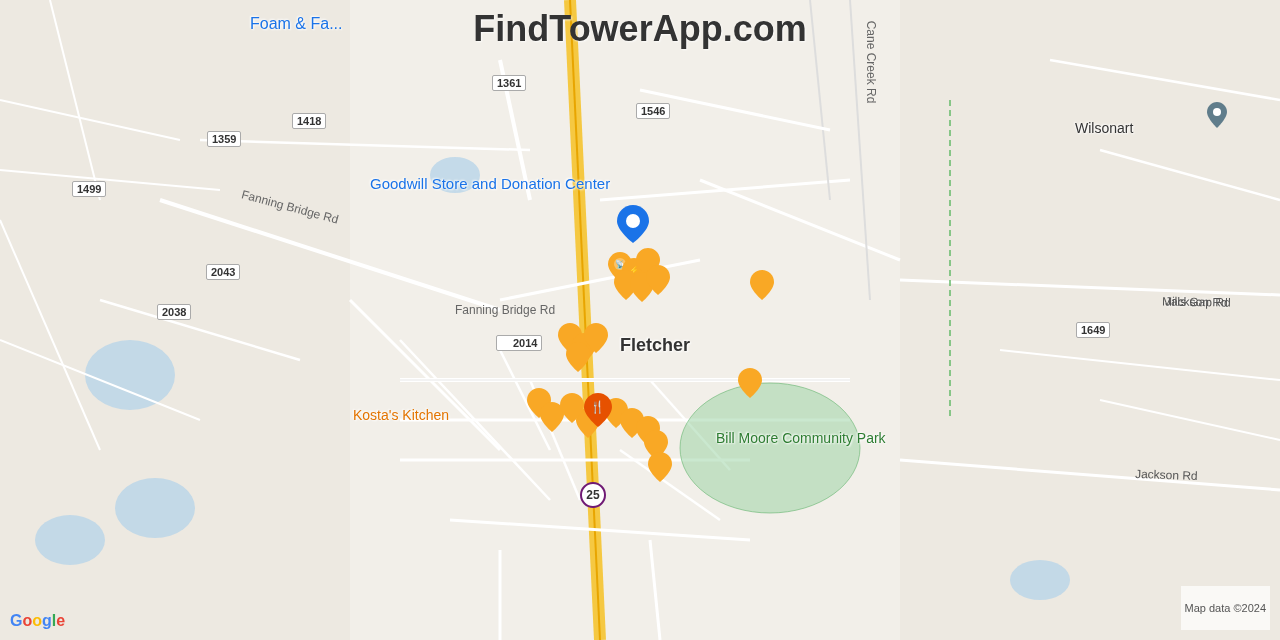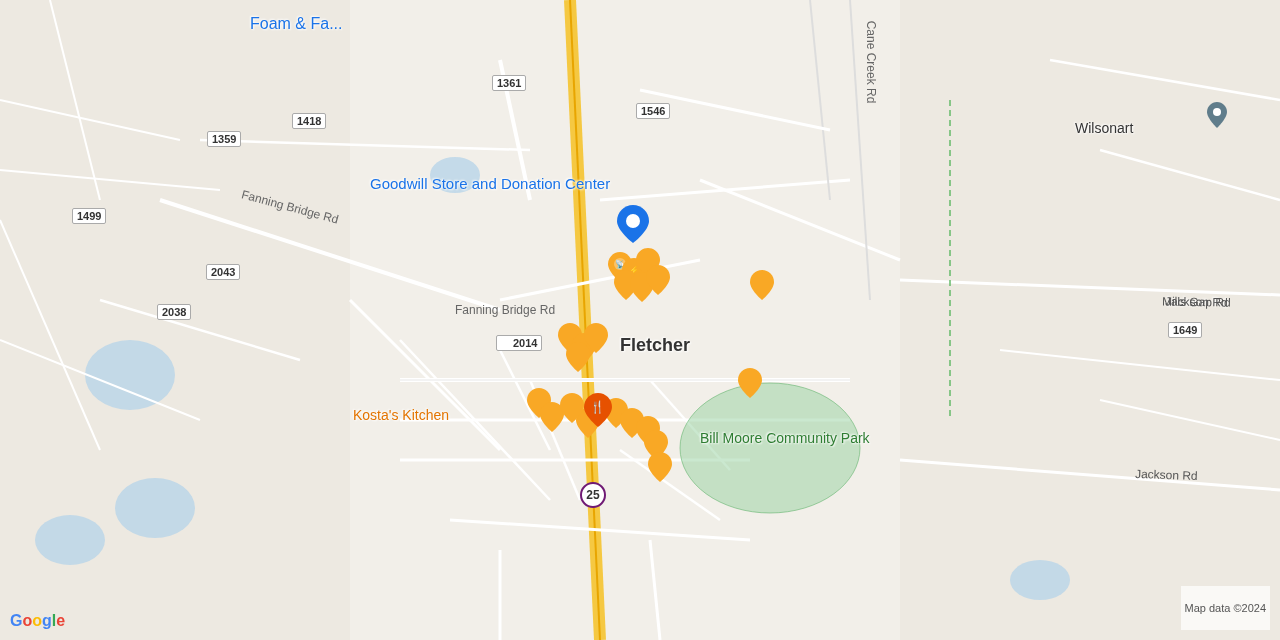--- a/index.html
+++ b/index.html
@@ -184,37 +184,38 @@
     <line x1="500" y1="350" x2="550" y2="450" stroke="white" stroke-width="2.5"></line>
     <line x1="530" y1="380" x2="580" y2="500" stroke="white" stroke-width="2.5"></line>
     <line x1="620" y1="450" x2="720" y2="520" stroke="white" stroke-width="2.5"></line>
     <line x1="650" y1="380" x2="730" y2="470" stroke="white" stroke-width="2.5"></line>
 
     <ellipse cx="770" cy="448" rx="90" ry="65" fill="rgba(150,210,160,0.5)" stroke="rgba(100,180,110,0.6)" stroke-width="1"></ellipse>
 
     <line x1="400" y1="380" x2="850" y2="380" stroke="#ccc" stroke-width="0.5"></line>
   </svg>
 
+  <div class="app-title">FindTowerApp.com</div>
 
   <div class="place-label blue" style="left: 370px; top: 175px;">
     <div style="font-size:15px; font-weight:500; color:#1a73e8;">Goodwill Store and Donation Center</div>
   </div>
 
   <div class="map-pin-blue" style="left: 617px; top: 205px;">
     <svg width="32" height="38" viewBox="0 0 32 38">
       <path d="M16 0 C7.2 0 0 7.2 0 16 C0 26 16 38 16 38 C16 38 32 26 32 16 C32 7.2 24.8 0 16 0Z" fill="#1a73e8"></path>
       <circle cx="16" cy="16" r="7" fill="white"></circle>
     </svg>
   </div>
 
   <div class="place-label dark" style="left: 620px; top: 335px;">Fletcher</div>
 
   <div class="place-label orange" style="left: 353px; top: 407px;">Kosta's Kitchen</div>
 
-  <div class="place-label green" style="left: 700px; top: 430px; width: 87px;">
+  <div class="place-label green" style="left: 716px; top: 430px; width: 87px;">
     <span style="color:#2e7d32; font-size:14px; font-weight:500; text-align:center; display:block;">Bill Moore Community Park</span>
   </div>
 
   <div class="place-label" style="left: 1075px; top: 120px; color:#333; font-size:14px;">Wilsonart</div>
 
   <div class="map-pin-gray" style="left: 1207px; top: 102px;">
     <svg width="20" height="26" viewBox="0 0 20 26">
       <path d="M10 0 C4.5 0 0 4.5 0 10 C0 16.5 10 26 10 26 C10 26 20 16.5 20 10 C20 4.5 15.5 0 10 0Z" fill="#607d8b"></path>
       <circle cx="10" cy="10" r="4" fill="white"></circle>
     </svg>
@@ -226,25 +227,25 @@
   <div style="position:absolute; left:1162px; top:295px; font-size:12px; color:#555; transform:rotate(1deg); z-index:50;">Mills Gap Rd</div>
   <div style="position:absolute; left:1135px; top:468px; font-size:12px; color:#555; transform:rotate(2deg); z-index:50;">Jackson Rd</div>
   <div style="position:absolute; left:240px; top:200px; font-size:12px; color:#666; transform:rotate(15deg); z-index:50;">Fanning Bridge Rd</div>
   <div style="position:absolute; left:455px; top:303px; font-size:12px; color:#666; z-index:50;">Fanning Bridge Rd</div>
   <div style="position:absolute; left:830px; top:55px; font-size:12px; color:#666; transform:rotate(90deg); z-index:50;">Cane Creek Rd</div>
 
   <div class="road-shield" style="left: 492px; top: 75px;">1361</div>
   <div class="road-shield" style="left: 636px; top: 103px;">1546</div>
   <div class="road-shield" style="left: 207px; top: 131px;">1359</div>
   <div class="road-shield" style="left: 292px; top: 113px;">1418</div>
-  <div class="road-shield" style="left: 72px; top: 181px; margin-top: 27px;">1499</div>
+  <div class="road-shield" style="left: 72px; top: 181px;">1499</div>
   <div class="road-shield" style="left: 206px; top: 264px;">2043</div>
   <div class="road-shield" style="left: 157px; top: 304px;">2038</div>
   <div class="road-shield" style="left: 496px; top: 335px; padding-left: 16px;">2014</div>
-  <div class="road-shield" style="left: 1168px; top: 322px;">1649</div>
+  <div class="road-shield" style="left: 1076px; top: 322px;">1649</div>
 
   <div style="position:absolute; left:580px; top:482px; width:26px; height:26px; border-radius:50%; border:2px solid #701a75; background:white; display:flex; align-items:center; justify-content:center; font-size:12px; font-weight:bold; color:#333; z-index:65;">25</div>
 
   <div class="map-pin" style="left: 608px; top: 252px;">
     <svg viewBox="0 0 24 30">
         <path d="M12 0C5.4 0 0 5.4 0 12C0 20 12 30 12 30C12 30 24 20 24 12C24 5.4 18.6 0 12 0Z" fill="#f9a825"></path>
         <circle cx="12" cy="12" r="6" fill="white" opacity="0.3"></circle>
         <text x="12" y="15" text-anchor="middle" font-size="8" fill="white">📡</text>
       </svg>
   </div>

